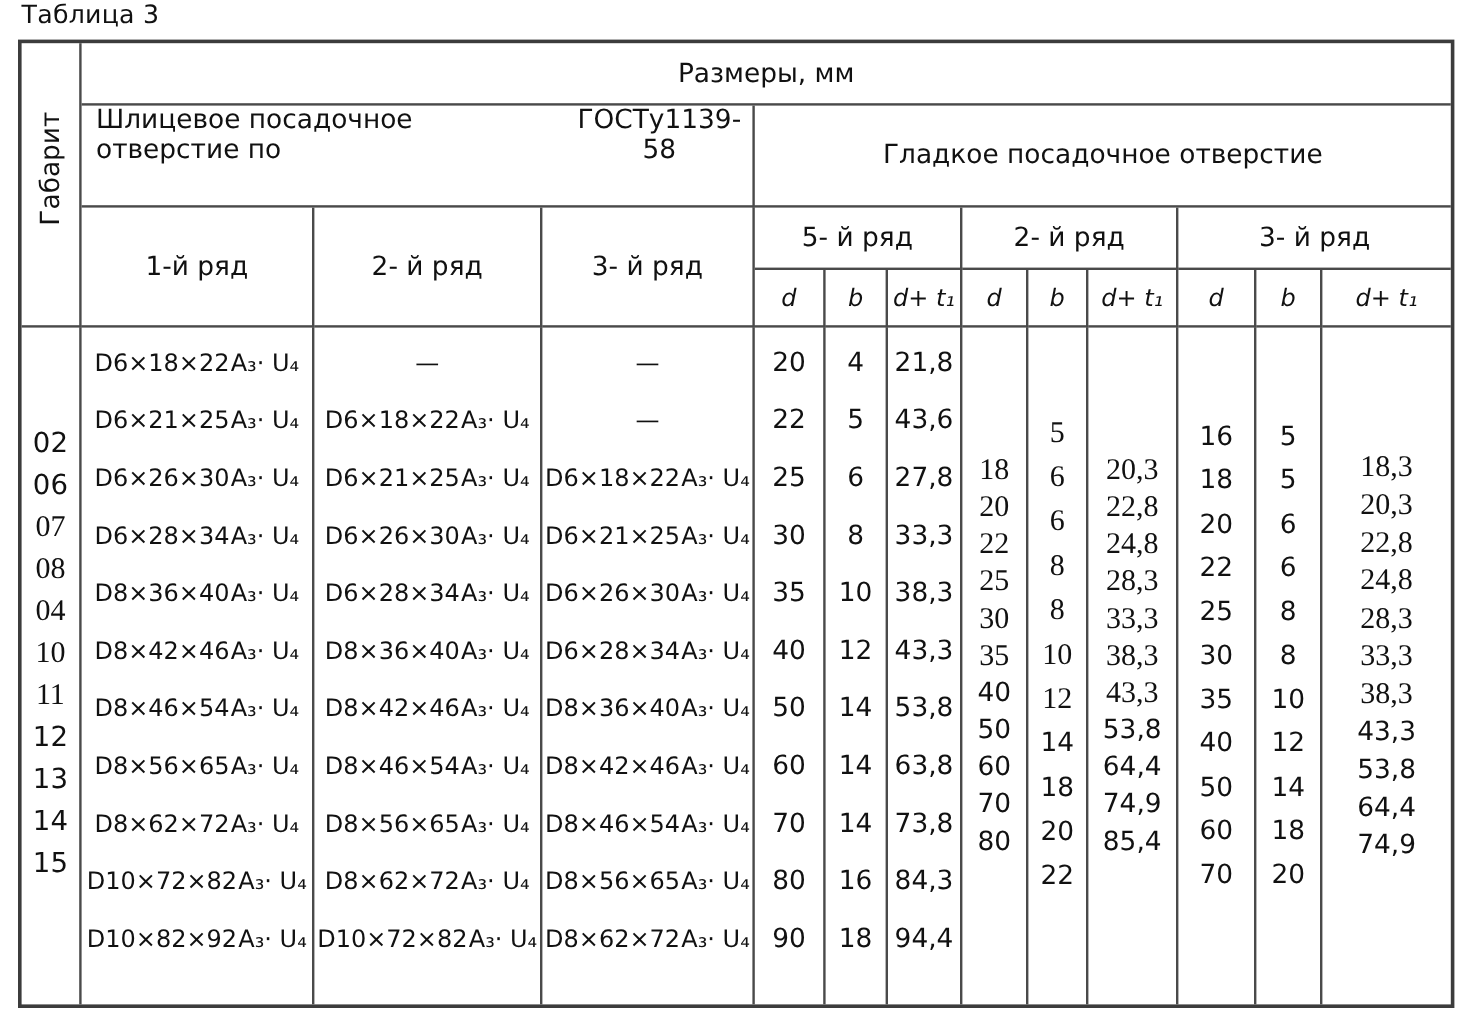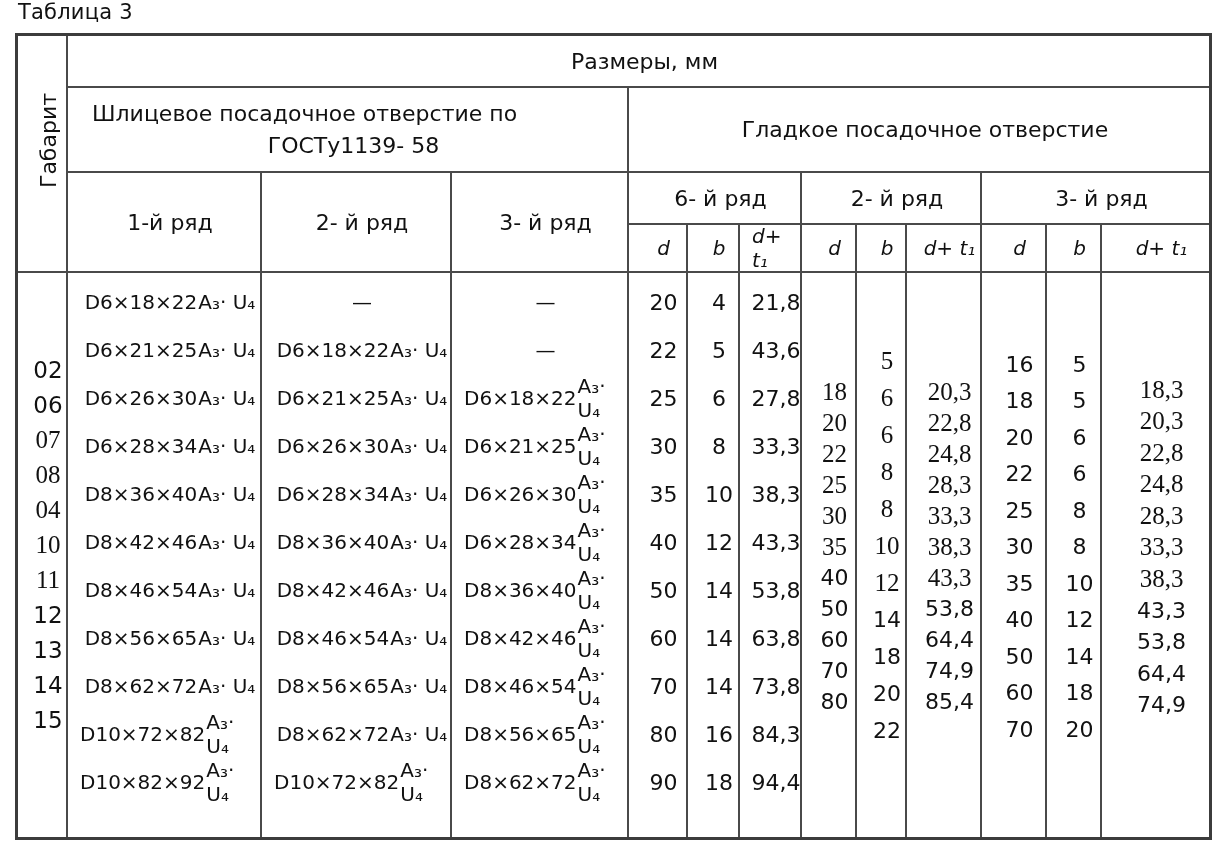--- a/index.html
+++ b/index.html
@@ -18,30 +18,30 @@
     grid-template-areas:
       "gh rz rz rz rz rz rz rz rz rz rz rz rz"
       "gh lt lt lt rt rt rt rt rt rt rt rt rt"
       "gh l1 l2 l3 r1 r1 r1 r2 r2 r2 r3 r3 r3"
       "gh l1 l2 l3 hd1 hb1 ht1 hd2 hb2 ht2 hd3 hb3 ht3"
       "gb s1 s2 s3 d1 b1 t1 d2 b2 t2 d3 b3 t3";
     border:3px solid #3c3c3c;
   }
   .cell{
     box-sizing:border-box;display:flex;align-items:center;justify-content:center;
-    min-width:0;min-height:0;padding-left:12px;
+    min-width:0;min-height:0;
   }
   .br{border-right:2px solid #4a4a4a;}
   .bb{border-bottom:2px solid #4a4a4a;}
 
   
   .hdr{font-size:22px;}
   .gabarit-hdr{padding-bottom:26px;}
   .gabarit-hdr span{writing-mode:vertical-rl;transform:rotate(180deg);font-size:22px;}
-  .lt{flex-direction:column;align-items:stretch;justify-content:center;gap:7px;}
+  .lt{flex-direction:row;align-items:stretch;justify-content:center;gap:7px;}
   .lt .line1{text-align:left;padding-left:12px;font-size:22px;}
   .lt .line2{text-align:center;font-size:22px;}
   .subhead{font-style:italic;font-size:20px;}
 
   
   .flow{flex-direction:column;align-items:stretch;justify-content:flex-start;}
   .cell-item{display:flex;align-items:center;justify-content:center;flex:none;}
 
   .spline-col{font-size:20px;}
   .spline-col .cell-item,.num1-col .cell-item{height:48px;}
@@ -90,21 +90,21 @@
     <div class="line2">ГОСТу1139- 58</div>
   </div>
   <div class="cell bb hdr" style="grid-area:rt">
     <span>Гладкое посадочное отверстие</span>
   </div>
 
   <div class="cell br bb hdr" style="grid-area:l1">1-й ряд</div>
   <div class="cell br bb hdr" style="grid-area:l2">2- й ряд</div>
   <div class="cell br bb hdr" style="grid-area:l3">3- й ряд</div>
 
-  <div class="cell br bb hdr" style="grid-area:r1">6- й ряд</div>
+  <div class="cell br bb hdr" style="grid-area:r1">5- й ряд</div>
   <div class="cell br bb hdr" style="grid-area:r2">2- й ряд</div>
   <div class="cell bb hdr" style="grid-area:r3">3- й ряд</div>
 
   <div class="cell br bb subhead" style="grid-area:hd1">d</div>
   <div class="cell br bb subhead" style="grid-area:hb1">b</div>
   <div class="cell br bb subhead" style="grid-area:ht1">d+ t₁</div>
   <div class="cell br bb subhead" style="grid-area:hd2">d</div>
   <div class="cell br bb subhead" style="grid-area:hb2">b</div>
   <div class="cell br bb subhead" style="grid-area:ht2">d+ t₁</div>
   <div class="cell br bb subhead" style="grid-area:hd3">d</div>

